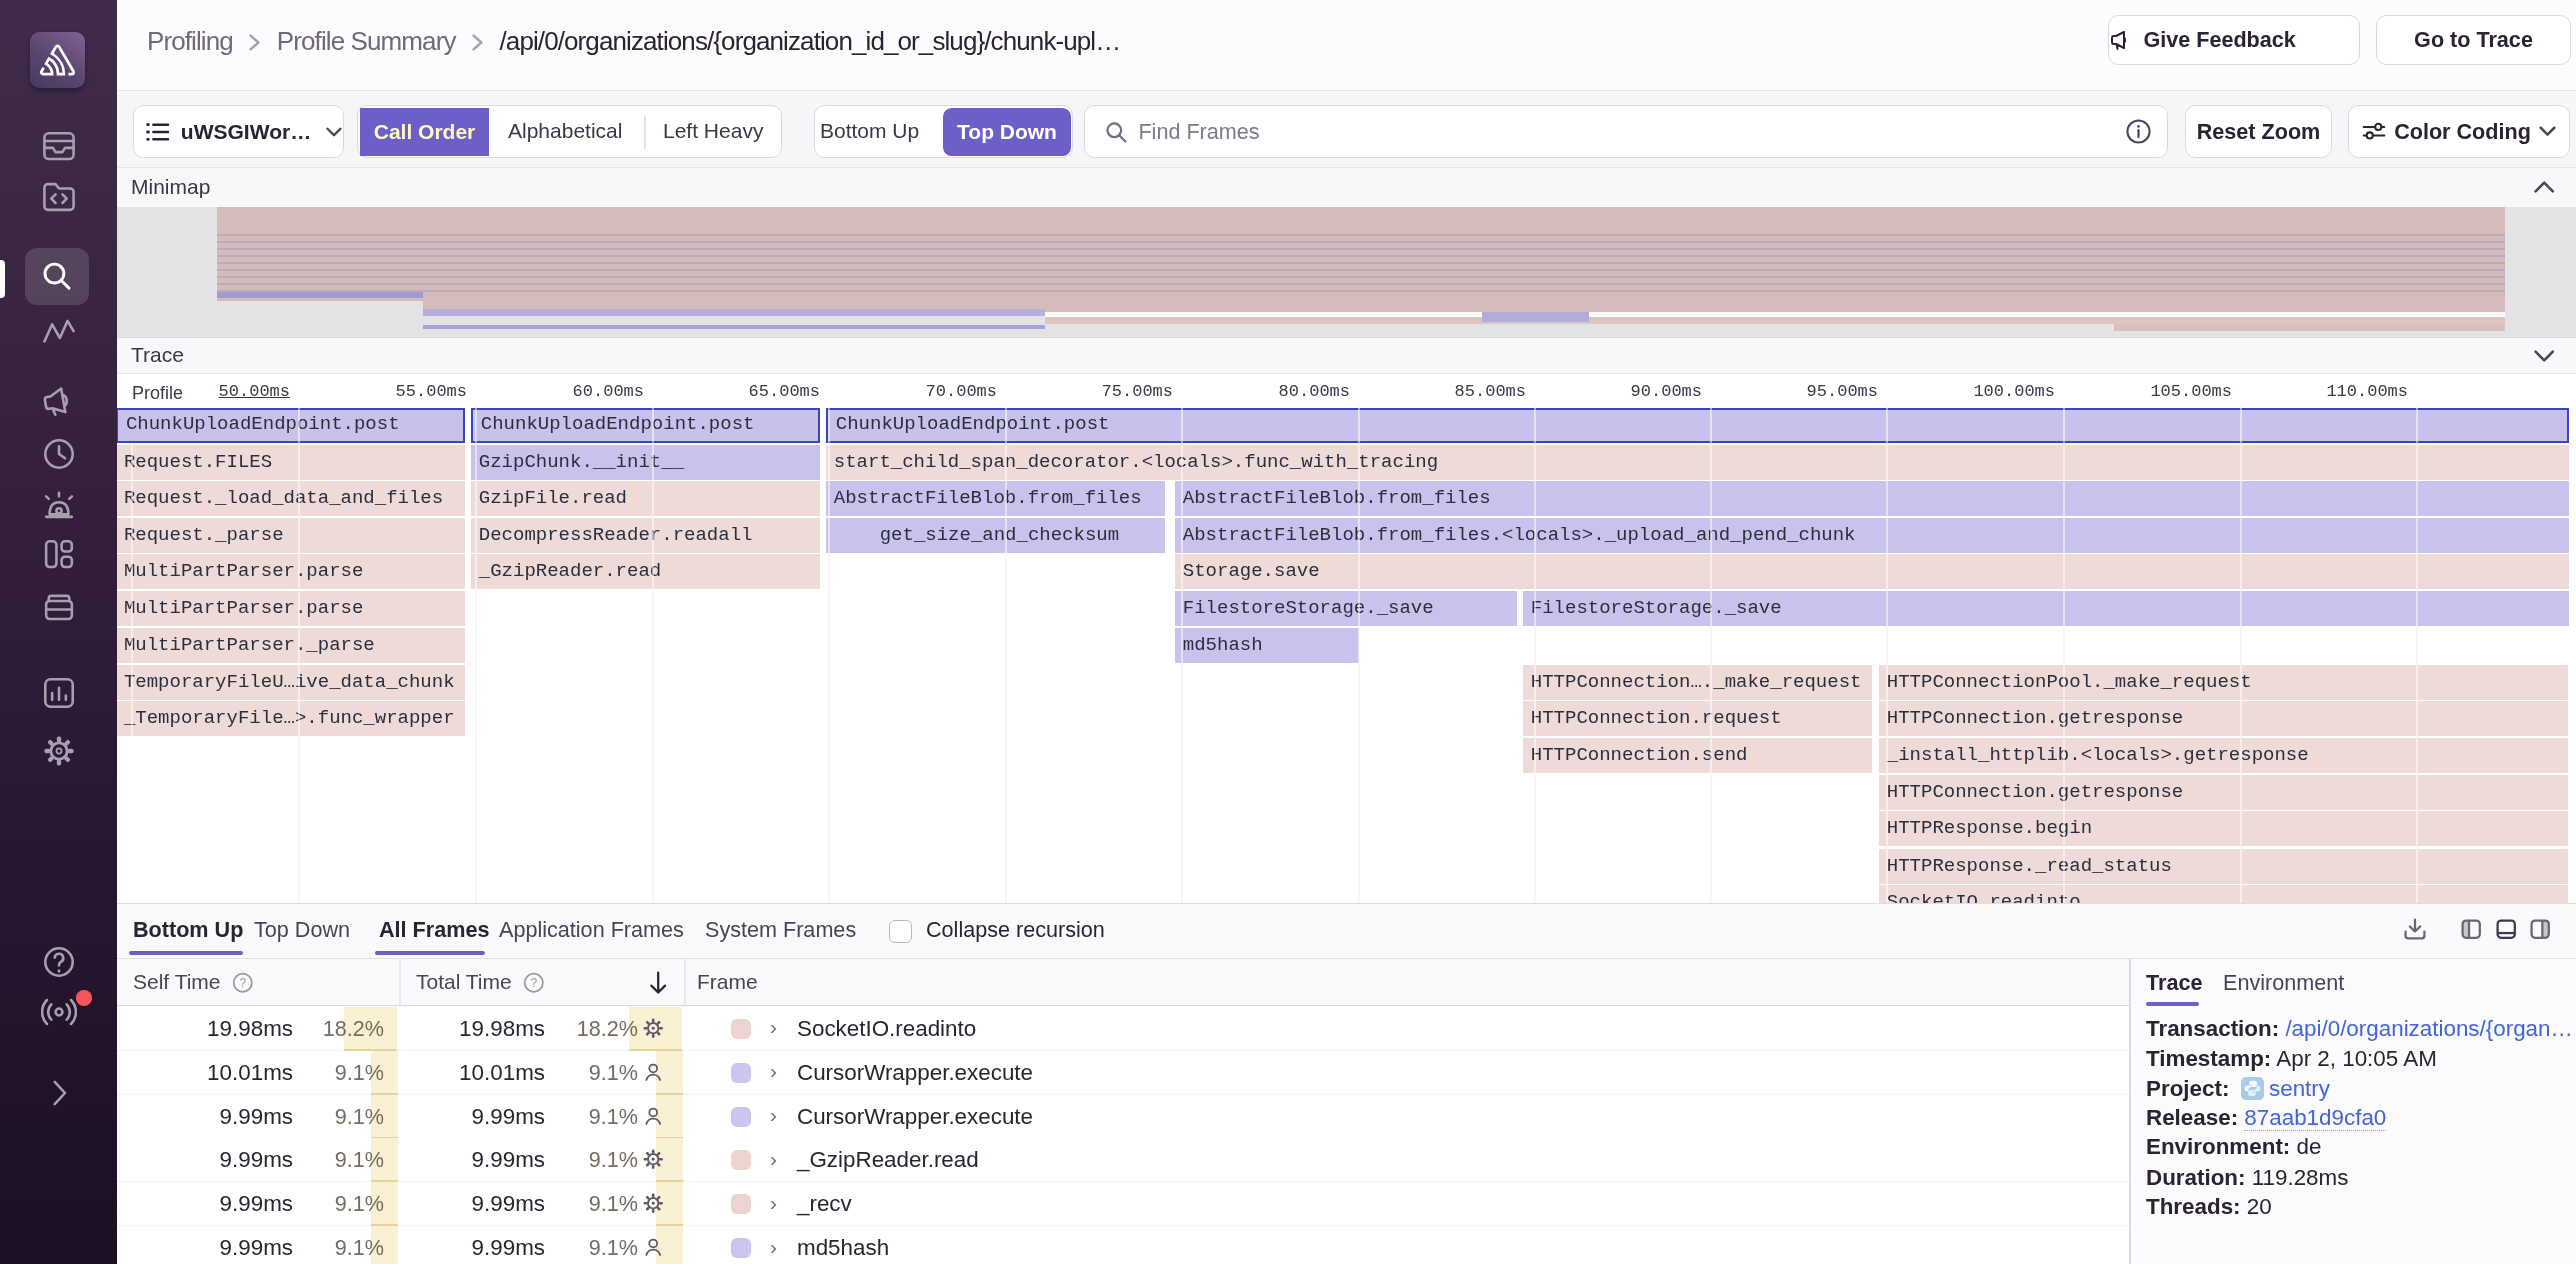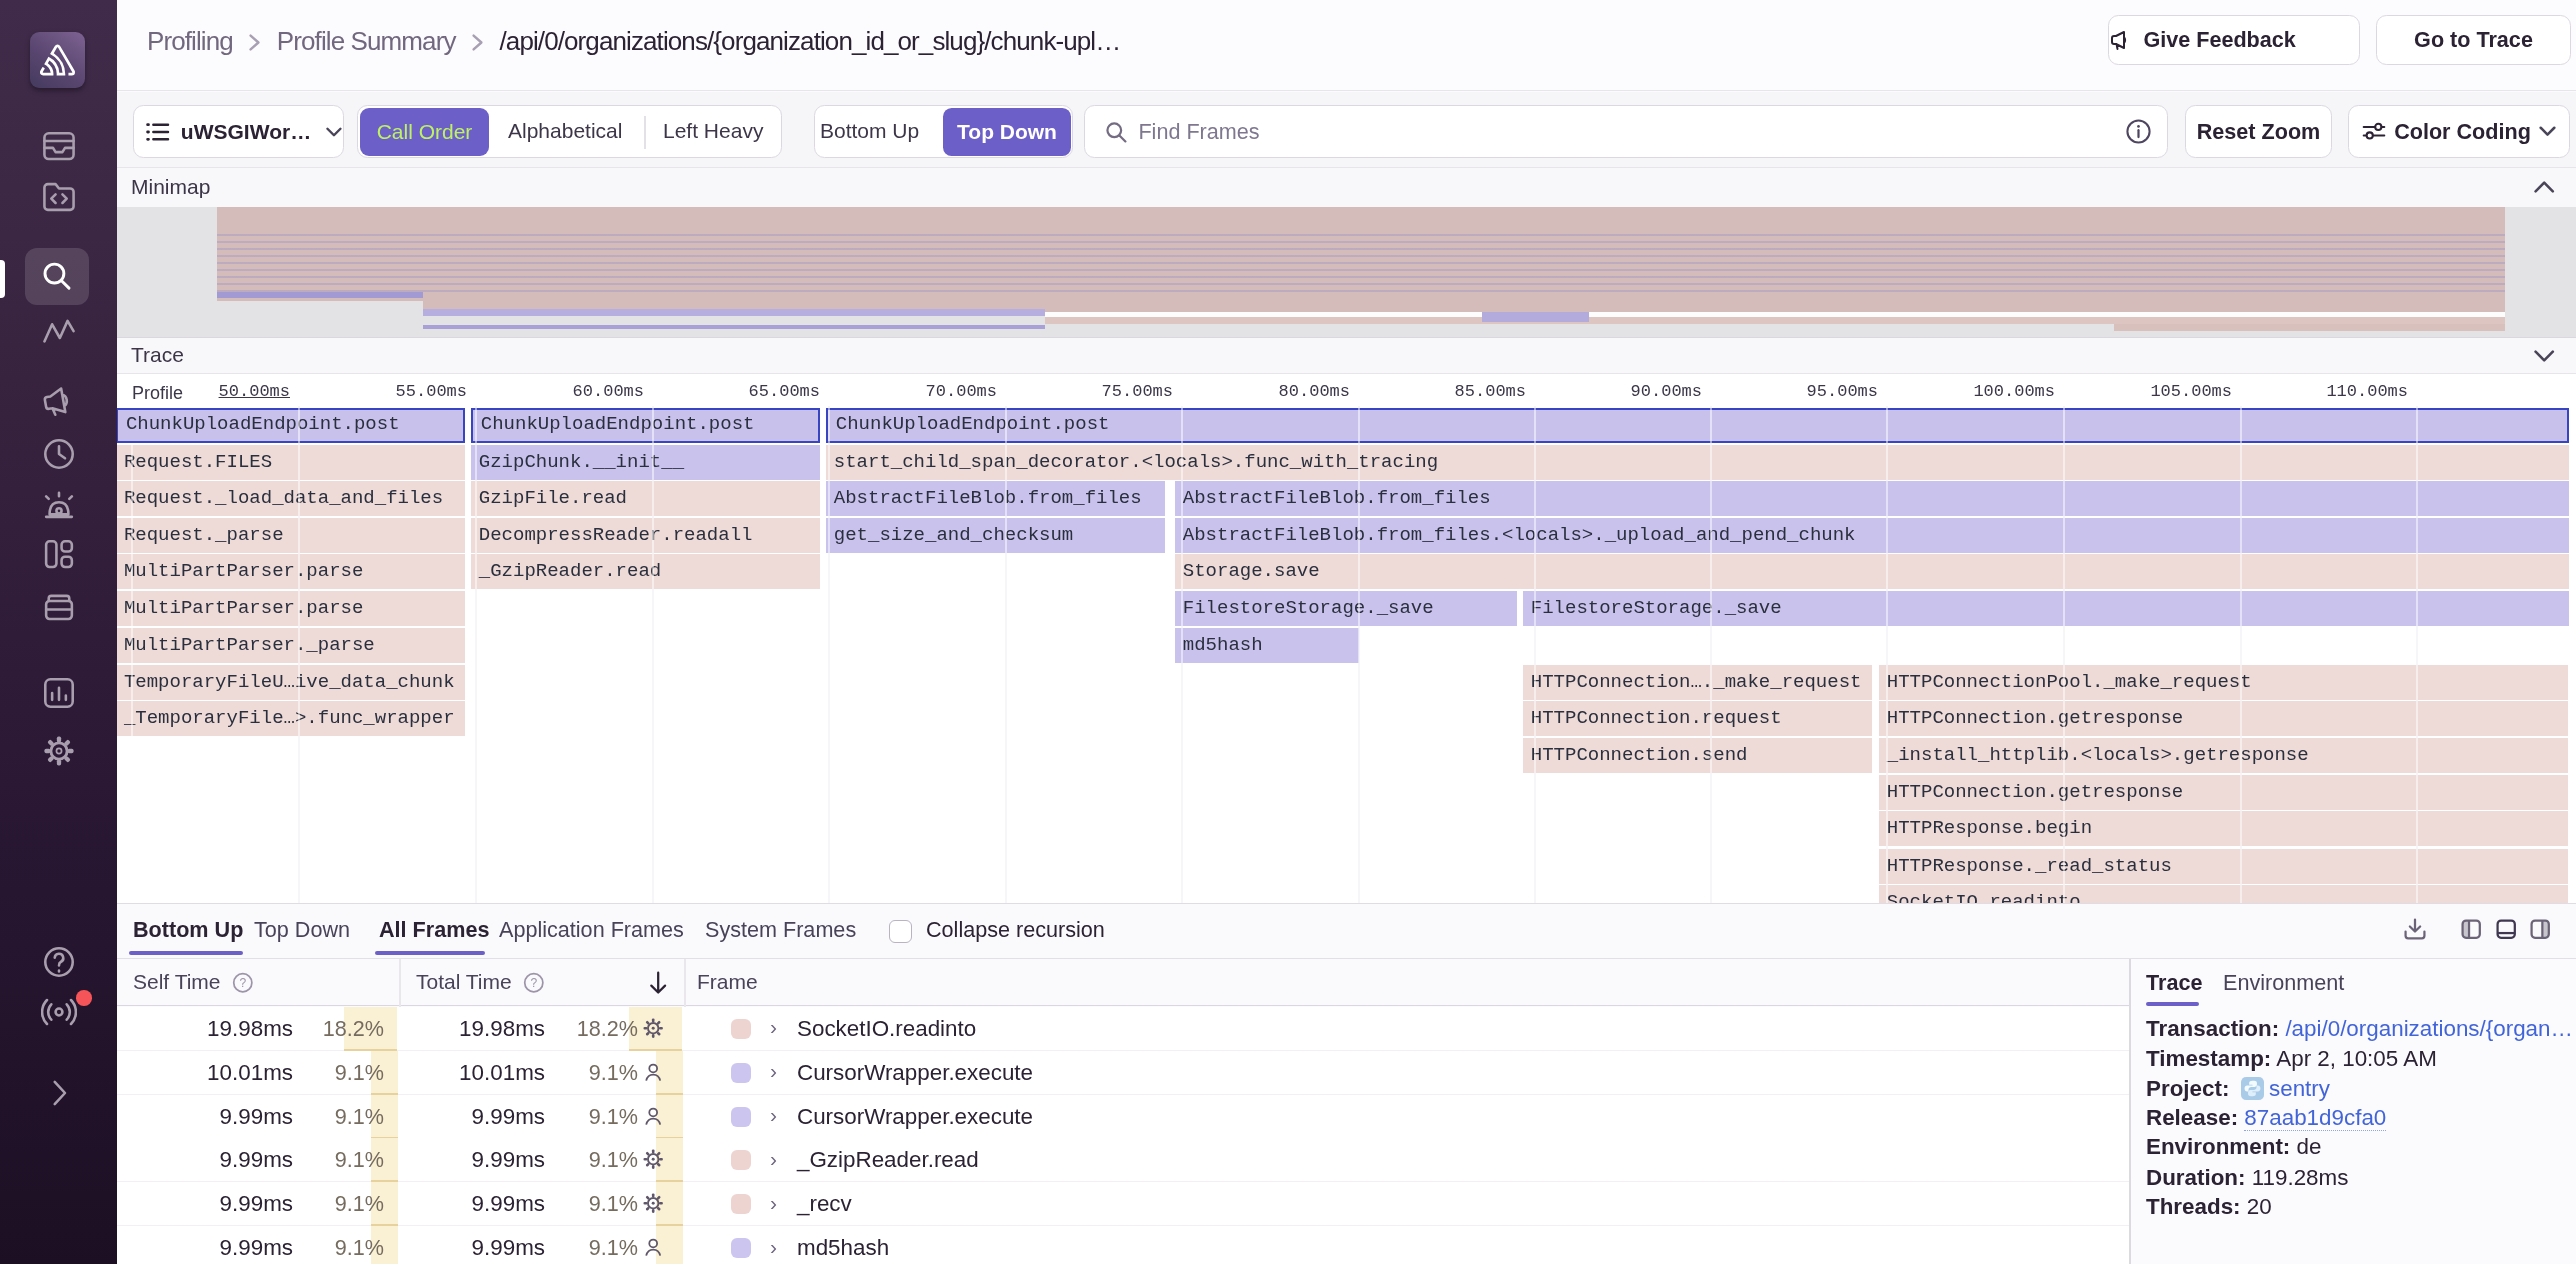--- a/index.html
+++ b/index.html
@@ -100,21 +100,21 @@
         <path d="M9 5h18 M9 14h18 M9 23h18"></path>
         <path d="M2 5h1 M2 14h1 M2 23h1" stroke-width="3.5"></path>
       </g>
     </svg>
 <span style="font-weight:bold;font-size:21px;color:#2b2233;margin-left:10.4px;">uWSGIWor…</span>
 <svg width="19" height="12" viewBox="0 0 22 14" style="margin-left:14px;">
       <path d="M3 3l8 8 8-8" stroke="#4a4458" stroke-width="3" fill="none" stroke-linecap="round" stroke-linejoin="round"></path>
     </svg>
 </div>
 <div class="abs" style="left:357px;top:105px;width:425px;height:53px;background:#fff;border:1.7px solid #dcd8e1;border-radius:10.4px;"></div>
-<div class="abs" style="left:360px;top:108px;width:129px;height:48px;background:#6c5fc7;border-radius:9px;color:#bef264;font-weight:normal;font-size:21px;display:flex;align-items:center;justify-content:center;">Call Order</div>
+<div class="abs" style="left:360px;top:108px;width:129px;height:48px;background:#6c5fc7;border-radius:0;color:#fef9c3;font-weight:bold;font-size:21px;display:flex;align-items:center;justify-content:center;">Call Order</div>
 <div class="abs" style="left:508px;top:119px;width:121px;height:28px;font-size:21px;color:#3d3649;">Alphabetical</div>
 <div class="abs" style="left:644px;top:116px;width:1.7px;height:33px;background:#e3e0e7;"></div>
 <div class="abs" style="left:663px;top:119px;width:104px;height:28px;font-size:21px;color:#3d3649;">Left Heavy</div>
 <div class="abs" style="left:814px;top:105px;width:259px;height:53px;background:#fff;border:1.7px solid #dcd8e1;border-radius:10.4px;"></div>
 <div class="abs" style="left:820px;top:119px;width:107px;height:28px;font-size:21px;color:#3d3649;">Bottom Up</div>
 <div class="abs" style="left:943px;top:108px;width:128px;height:48px;background:#6c5fc7;border-radius:8.6px;color:#fff;font-weight:bold;font-size:21px;display:flex;align-items:center;justify-content:center;">Top Down</div>
 <div class="abs" style="left:1084px;top:105px;width:1084px;height:53px;background:#fff;border:1.7px solid #dcd8e1;border-radius:10.4px;display:flex;align-items:center;">
 <svg width="24" height="24" viewBox="0 0 28 28" style="margin-left:19px;">
       <circle cx="12" cy="12" r="8" stroke="#746c82" stroke-width="2.6" fill="none"></circle>
       <path d="M18 18l7 7" stroke="#746c82" stroke-width="2.6" stroke-linecap="round"></path>
@@ -198,21 +198,21 @@
 <div class="abs mono" style="left:709px;top:1.7px;width:1743px;height:35px;background:#c8c1ec;border:2.6px solid #3844c2;line-height:29px;font-size:19px;color:#2a2f3e;padding-left:7.8px;white-space:nowrap;overflow:hidden;">ChunkUploadEndpoint.post</div>
 <div class="abs mono" style="left:-0.9px;top:39px;width:349px;height:35px;background:#eedad6;line-height:35px;font-size:19px;color:#2a2f3e;padding-left:7.8px;white-space:nowrap;overflow:hidden;">Request.FILES</div>
 <div class="abs mono" style="left:354px;top:39px;width:349px;height:35px;background:#c9c2ec;line-height:35px;font-size:19px;color:#2a2f3e;padding-left:7.8px;white-space:nowrap;overflow:hidden;">GzipChunk.__init__</div>
 <div class="abs mono" style="left:709px;top:39px;width:1743px;height:35px;background:#eedad6;line-height:35px;font-size:19px;color:#2a2f3e;padding-left:7.8px;white-space:nowrap;overflow:hidden;">start_child_span_decorator.&lt;locals&gt;.func_with_tracing</div>
 <div class="abs mono" style="left:-0.9px;top:75px;width:349px;height:35px;background:#eedad6;line-height:35px;font-size:19px;color:#2a2f3e;padding-left:7.8px;white-space:nowrap;overflow:hidden;">Request._load_data_and_files</div>
 <div class="abs mono" style="left:354px;top:75px;width:349px;height:35px;background:#eedad6;line-height:35px;font-size:19px;color:#2a2f3e;padding-left:7.8px;white-space:nowrap;overflow:hidden;">GzipFile.read</div>
 <div class="abs mono" style="left:709px;top:75px;width:339px;height:35px;background:#c9c2ec;line-height:35px;font-size:19px;color:#2a2f3e;padding-left:7.8px;white-space:nowrap;overflow:hidden;">AbstractFileBlob.from_files</div>
 <div class="abs mono" style="left:1058px;top:75px;width:1394px;height:35px;background:#c9c2ec;line-height:35px;font-size:19px;color:#2a2f3e;padding-left:7.8px;white-space:nowrap;overflow:hidden;">AbstractFileBlob.from_files</div>
 <div class="abs mono" style="left:-0.9px;top:112px;width:349px;height:35px;background:#eedad6;line-height:35px;font-size:19px;color:#2a2f3e;padding-left:7.8px;white-space:nowrap;overflow:hidden;">Request._parse</div>
 <div class="abs mono" style="left:354px;top:112px;width:349px;height:35px;background:#eedad6;line-height:35px;font-size:19px;color:#2a2f3e;padding-left:7.8px;white-space:nowrap;overflow:hidden;">DecompressReader.readall</div>
-<div class="abs mono" style="left:709px;top:112px;width:339px;height:35px;background:#c9c2ec;line-height:35px;font-size:19px;color:#2a2f3e;padding-left:7.8px;white-space:nowrap;overflow:hidden;">get_size_and_checksum</div>
+<div class="abs mono" style="left:709px;top:112px;width:339px;height:35px;background:#c9c2ec;line-height:35px;font-size:19px;color:#2a2f3e;padding-left:7.8px;white-space:nowrap;overflow:hidden;text-align:center;">get_size_and_checksum</div>
 <div class="abs mono" style="left:1058px;top:112px;width:1394px;height:35px;background:#c9c2ec;line-height:35px;font-size:19px;color:#2a2f3e;padding-left:7.8px;white-space:nowrap;overflow:hidden;">AbstractFileBlob.from_files.&lt;locals&gt;._upload_and_pend_chunk</div>
 <div class="abs mono" style="left:-0.9px;top:148px;width:349px;height:35px;background:#eedad6;line-height:35px;font-size:19px;color:#2a2f3e;padding-left:7.8px;white-space:nowrap;overflow:hidden;">MultiPartParser.parse</div>
 <div class="abs mono" style="left:354px;top:148px;width:349px;height:35px;background:#eedad6;line-height:35px;font-size:19px;color:#2a2f3e;padding-left:7.8px;white-space:nowrap;overflow:hidden;">_GzipReader.read</div>
 <div class="abs mono" style="left:1058px;top:148px;width:1394px;height:35px;background:#eedad6;line-height:35px;font-size:19px;color:#2a2f3e;padding-left:7.8px;white-space:nowrap;overflow:hidden;">Storage.save</div>
 <div class="abs mono" style="left:-0.9px;top:185px;width:349px;height:35px;background:#eedad6;line-height:35px;font-size:19px;color:#2a2f3e;padding-left:7.8px;white-space:nowrap;overflow:hidden;">MultiPartParser.parse</div>
 <div class="abs mono" style="left:1058px;top:185px;width:342px;height:35px;background:#c9c2ec;line-height:35px;font-size:19px;color:#2a2f3e;padding-left:7.8px;white-space:nowrap;overflow:hidden;">FilestoreStorage._save</div>
 <div class="abs mono" style="left:1406px;top:185px;width:1046px;height:35px;background:#c9c2ec;line-height:35px;font-size:19px;color:#2a2f3e;padding-left:7.8px;white-space:nowrap;overflow:hidden;">FilestoreStorage._save</div>
 <div class="abs mono" style="left:-0.9px;top:222px;width:349px;height:35px;background:#eedad6;line-height:35px;font-size:19px;color:#2a2f3e;padding-left:7.8px;white-space:nowrap;overflow:hidden;">MultiPartParser._parse</div>
 <div class="abs mono" style="left:1058px;top:222px;width:184px;height:35px;background:#c9c2ec;line-height:35px;font-size:19px;color:#2a2f3e;padding-left:7.8px;white-space:nowrap;overflow:hidden;">md5hash</div>
 <div class="abs mono" style="left:-0.9px;top:259px;width:349px;height:35px;background:#eedad6;line-height:35px;font-size:19px;color:#2a2f3e;padding-left:7.8px;white-space:nowrap;overflow:hidden;">TemporaryFileU…ive_data_chunk</div>

